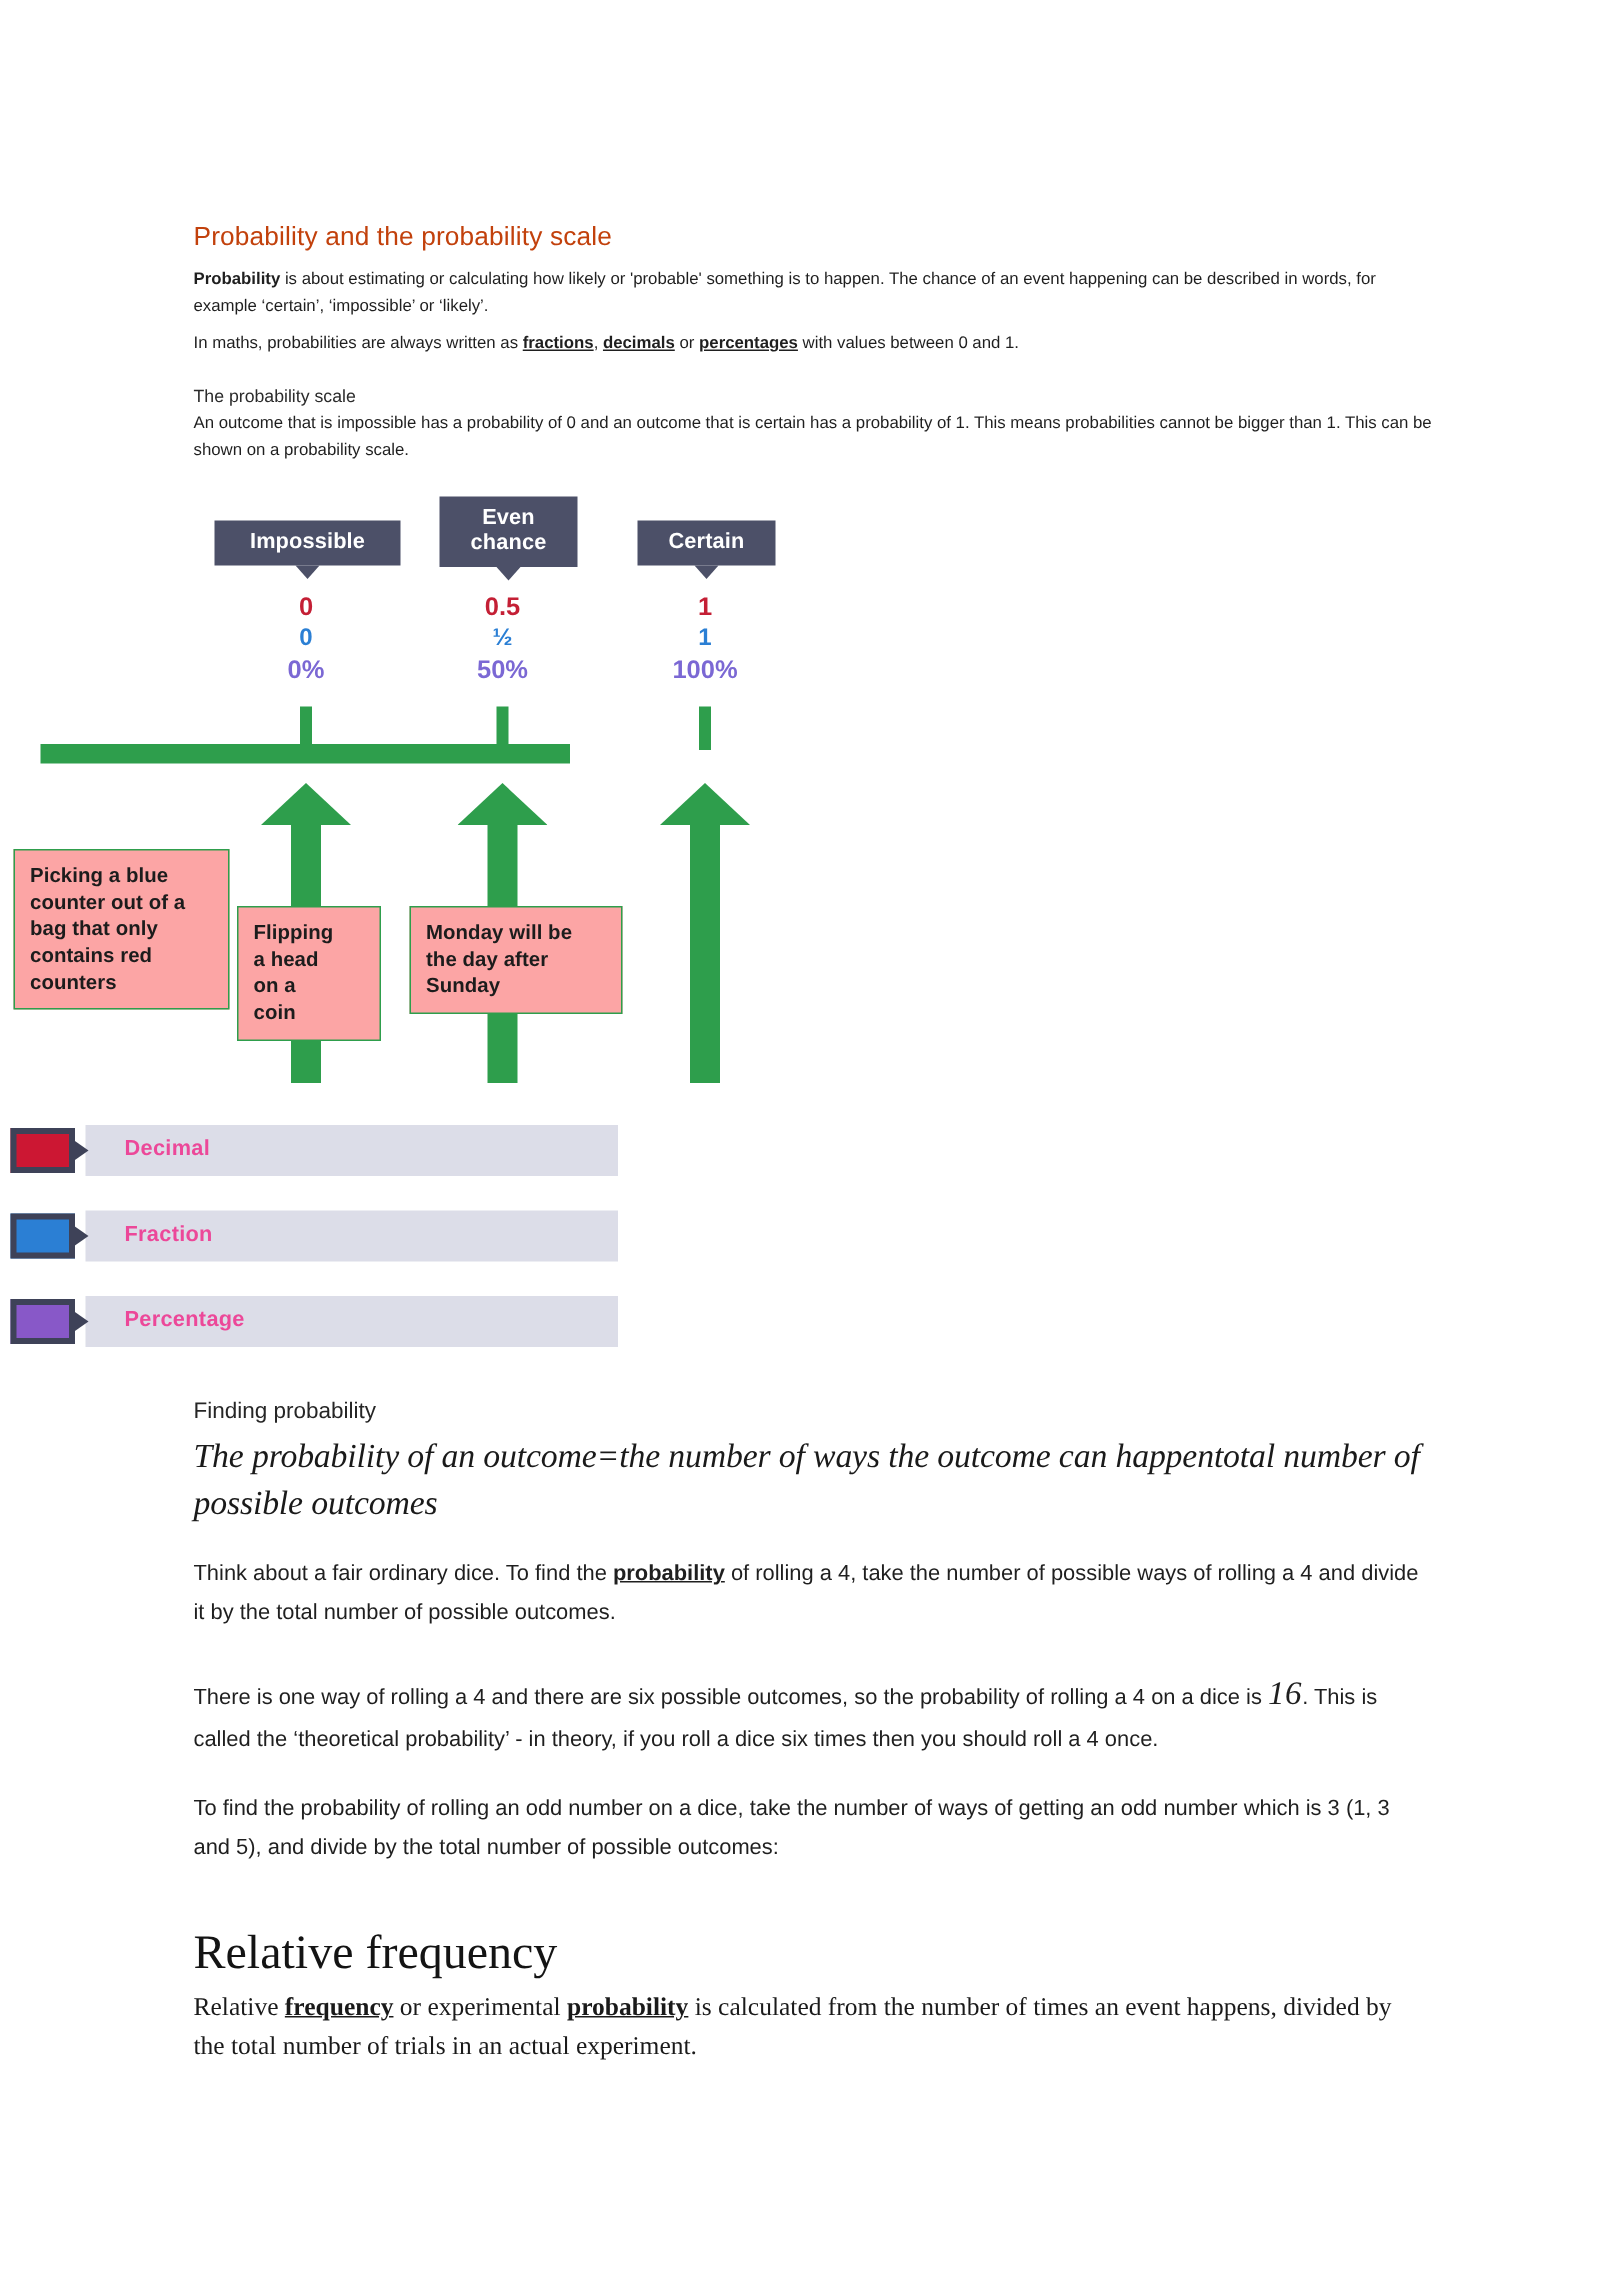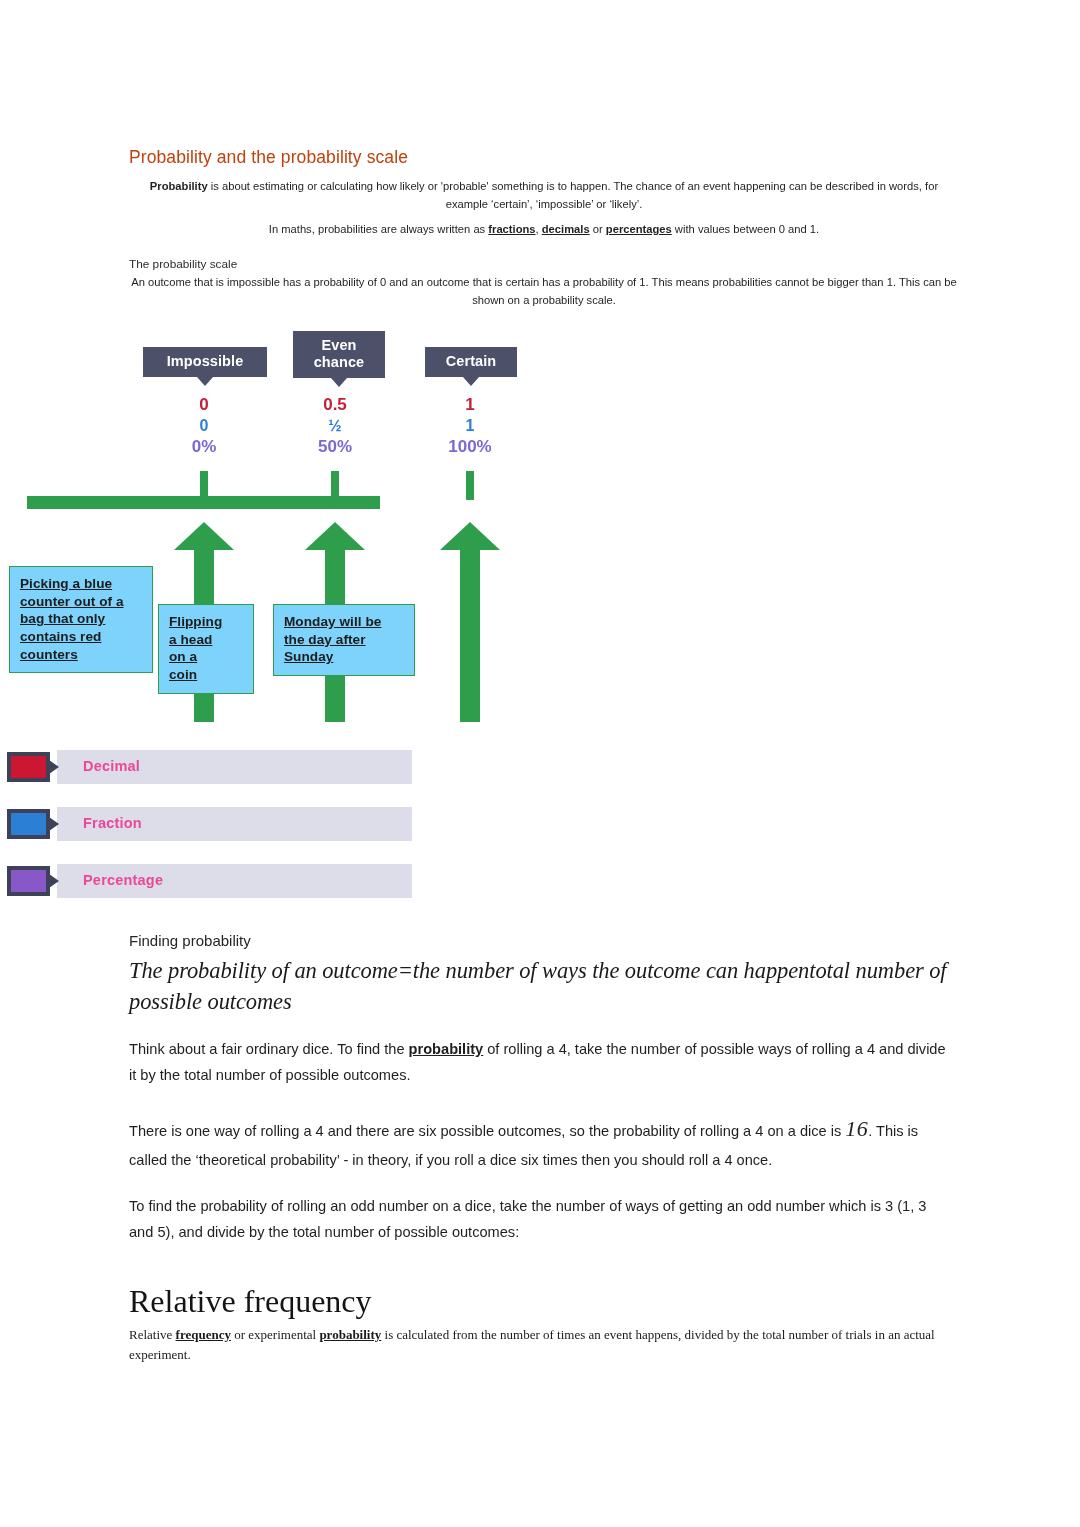--- a/index.html
+++ b/index.html
@@ -15,21 +15,20 @@
   .page { position:absolute; left:129px; top:0; width:830px; }
 
   
   .h1 {
     font-size:17.5px; font-weight:300; letter-spacing:.1px;
     color:#c2410c; margin:0; padding-top:146px; line-height:1.35;
   }
   .body-sm {
     font-size:11.2px; line-height:1.62; color:#1f1f1f;
     margin:7px 0 0 0;
-    text-align:center;
   }
   .body-sm.gap { }
   .sub-label {
     font-size:11.8px; color:#2b2b2b; margin:19px 0 1px 0; font-weight:400;
   }
   .b { font-weight:700; }
   .u { font-weight:700; text-decoration:underline; }
 
   .h2 {
     font-size:15px; font-weight:400; color:#262626;
@@ -50,21 +49,21 @@
   .eq-line {
     font-family:"Liberation Serif", serif; font-style:italic;
     font-size:24px; color:#1a1a1a; margin:24px 0 0 0; letter-spacing:.2px;
   }
   .h3-serif {
     font-family:"Liberation Serif", serif; font-weight:400;
     font-size:32px; color:#141414; margin:36px 0 0 0; line-height:1.2;
   }
   .serif-sm {
     font-family:"Liberation Serif", serif;
-    font-size:13px; line-height:1.52; color:#1a1a1a; margin:5px 0 0 0;
+    font-size:17px; line-height:1.52; color:#1a1a1a; margin:5px 0 0 0;
   }
 
   
   .diagram { position:absolute; left:0px; top:326px; width:560px; height:590px; }
 
   .badge {
     position:absolute; background:#4c5068; color:#ffffff;
     font-size:14.5px; font-weight:700; line-height:1.18;
     text-align:center; padding:6px 9px 7px 9px; letter-spacing:.1px;
   }
@@ -90,23 +89,23 @@
     position:absolute; top:0; left:0; width:100%; height:28px;
     background:#2e9e4c;
     clip-path:polygon(50% 0%, 100% 100%, 0% 100%);
   }
   .up-arrow .stem {
     position:absolute; top:26px; left:50%; margin-left:-10px;
     width:20px; background:#2e9e4c;
   }
 
   .callout {
-    position:absolute; background:#7dd3fc; border:1.6px solid #2e9e4c;
+    position:absolute; background:#fca5a5; border:1.6px solid #2e9e4c;
     font-size:13.6px; font-weight:700; line-height:1.30; color:#1c1c1c;
-    padding:8px 27px 9px 10px; letter-spacing:.05px;text-decoration:underline;
+    padding:8px 27px 9px 10px; letter-spacing:.05px;
   }
 
   .legend-row { position:absolute; left:0; }
   .legend-bar {
     position:absolute; left:57px; top:0; width:355px; height:34px;
     background:#dcdde8;
   }
   .legend-sw {
     position:absolute; left:7px; top:2px; width:43px; height:30px;
     border:4px solid #3e4258;

